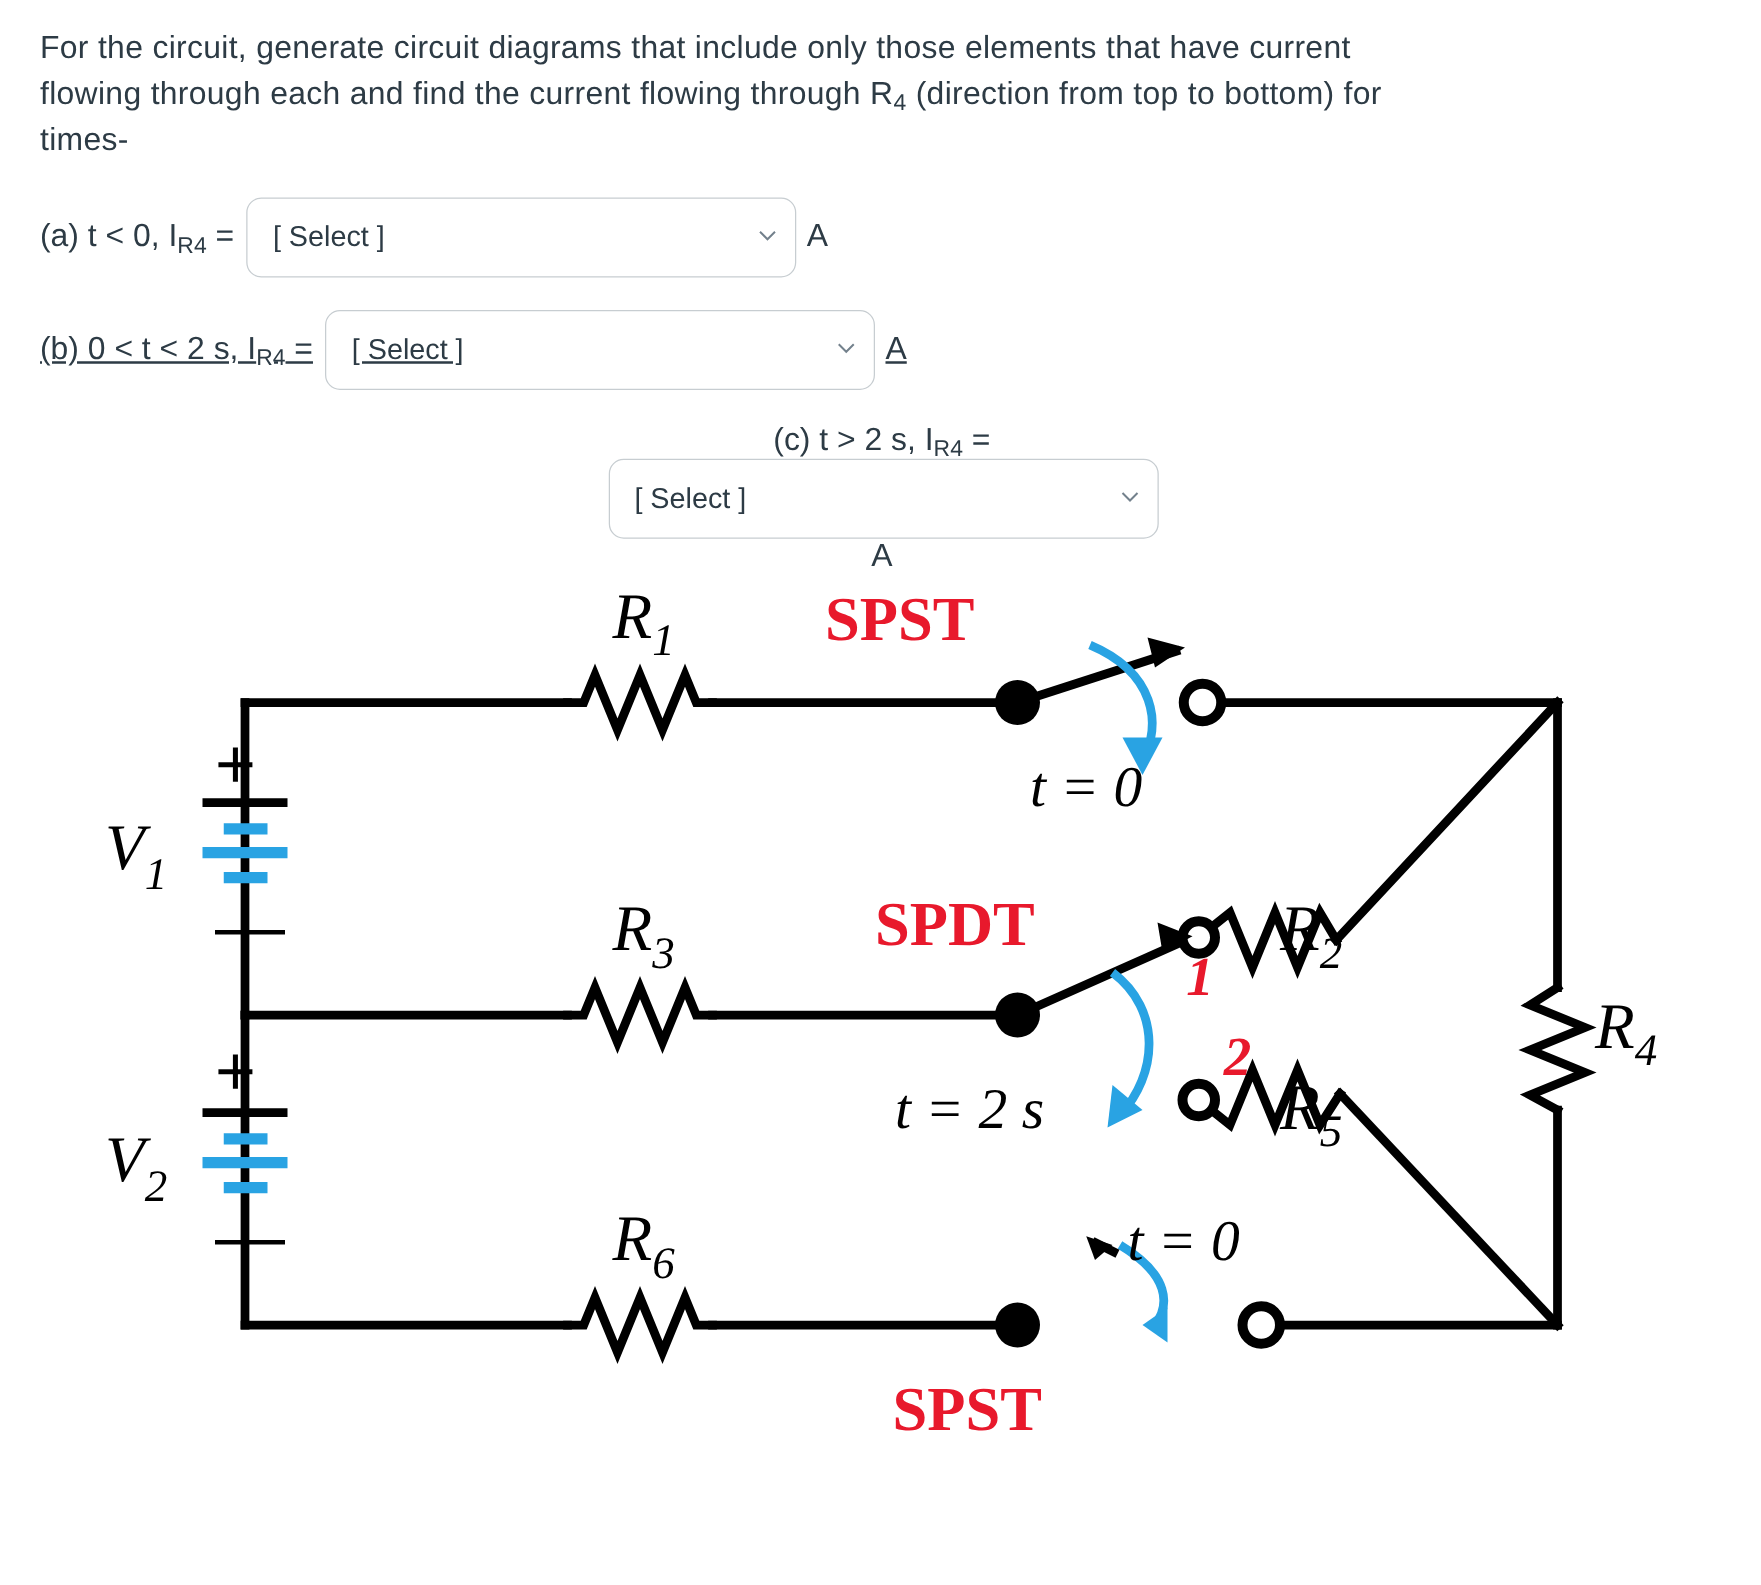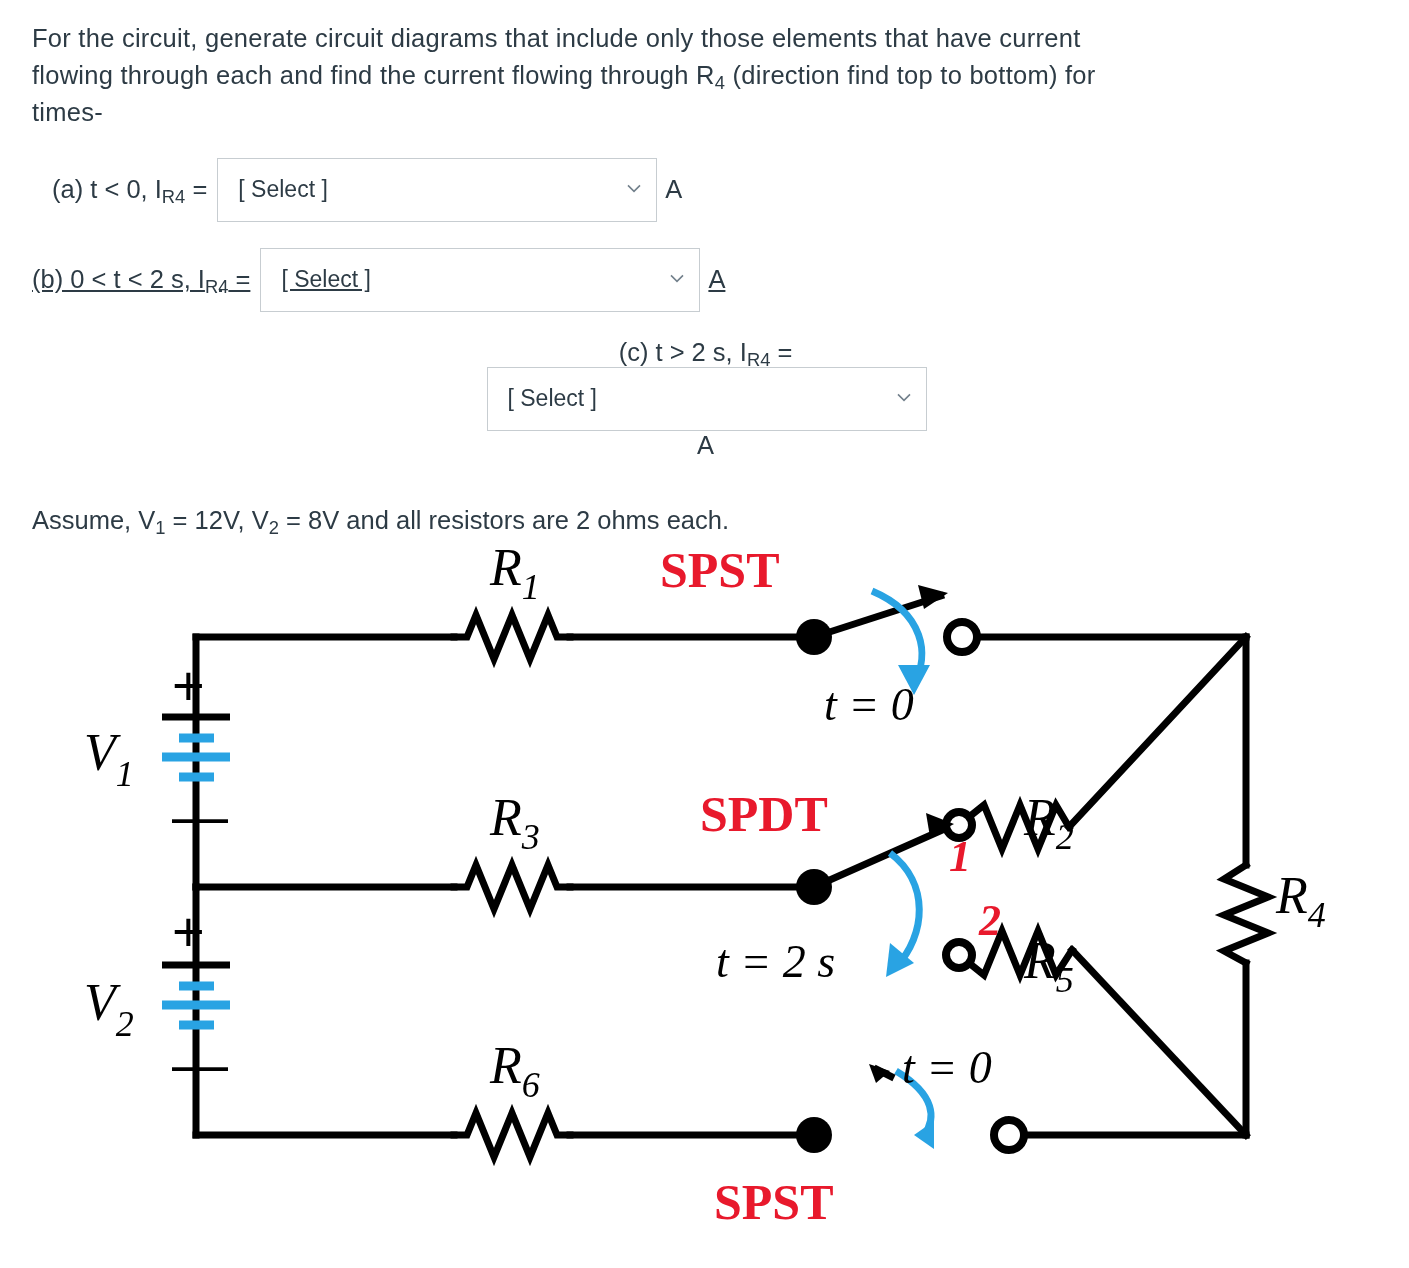--- a/index.html
+++ b/index.html
@@ -33,30 +33,30 @@
     font-size: 0.72em;
     vertical-align: -0.28em;
     line-height: 0;
   }
   .qrow {
     display: flex;
     align-items: center;
     font-size: 25.5px;
     color: #2d3b45;
   }
-  .qrow-a { margin-top: 26px; margin-left: 20px; }
+  .qrow-a { margin-top: 26px; }
   .qrow-b { margin-top: 26px; text-decoration: underline; }
   .qrow-c { margin-top: 26px; flex-direction: column; }
   .qlabel {
     white-space: nowrap;
   }
   .selectbox {
     position: relative;
     border: 1px solid #c7cdd1;
-    border-radius: 0;
+    border-radius: 12px;
     background: #fff;
     height: 64px;
     box-sizing: border-box;
     display: flex;
     align-items: center;
     margin-left: 10px;
     margin-right: 8px;
     padding-left: 20px;
     padding-right: 40px;
     font-size: 23px;
@@ -98,21 +98,21 @@
     font-style: italic;
   }
 </style>
 </head>
 <body>
 
 <div class="page">
 
   <div class="prompt">
     <span>For the circuit, generate circuit diagrams that include only those elements that have current</span><br>
-    <span>flowing through each and find the current flowing through R</span><span class="sub">4</span><span> (direction find top to bottom) for</span><br>
+    <span>flowing through each and find the current flowing through R</span><span class="sub">4</span><span> (direction from top to bottom) for</span><br>
     <span>times-</span>
   </div>
 
   <div class="qrow qrow-a">
     <span class="qlabel"><span>(a) t &lt; 0, I</span><span class="sub">R4</span><span> =</span></span>
     <div class="selectbox" style="width:440px;">
       <span>[ Select ]</span>
       <span class="caret">
         <svg viewBox="0 0 16 16" width="16" height="16">
             <path d="M2 5 L8 11 L14 5" fill="none" stroke="#73818c" stroke-width="1.6"></path>
@@ -141,23 +141,20 @@
       <span>[ Select ]</span>
       <span class="caret">
         <svg viewBox="0 0 16 16" width="16" height="16">
             <path d="M2 5 L8 11 L14 5" fill="none" stroke="#73818c" stroke-width="1.6"></path>
           </svg>
       </span>
     </div>
     <span class="unit">A</span>
   </div>
 
-  <div class="assume">
-    <span>Assume, V</span><span class="sub">1</span><span> = 12V, V</span><span class="sub">2</span><span> = 8V and all resistors are 2 ohms each.</span>
-  </div>
 
   <div class="circuit-wrap">
     <svg class="circuit" width="1380" height="700" viewBox="0 0 1380 700">
 
       <g stroke="#000" stroke-width="7" fill="none" stroke-linecap="square">
 
         <path d="M172,102 L430,102"></path>
 
         <path d="M430,102 L443,102 L452,80 L470,124 L488,80 L506,124 L524,80 L533,102 L546,102"></path>
 

